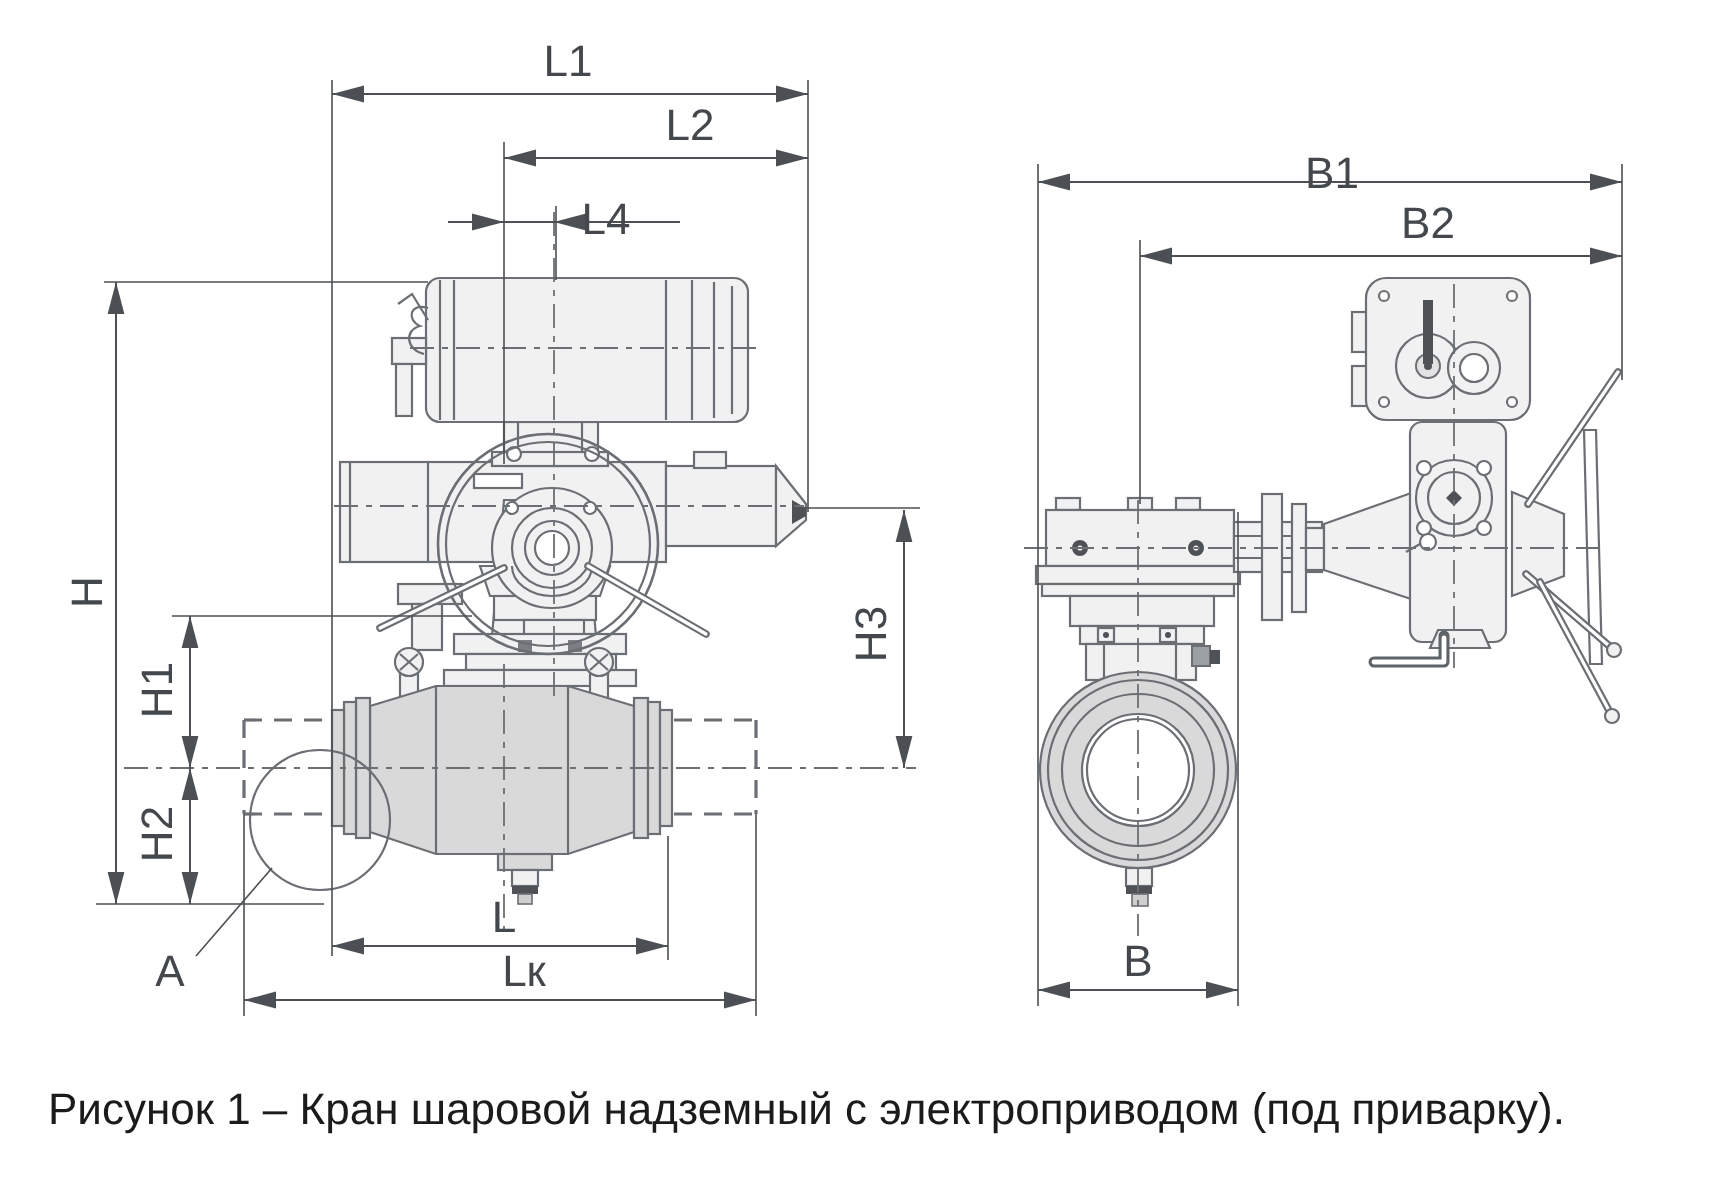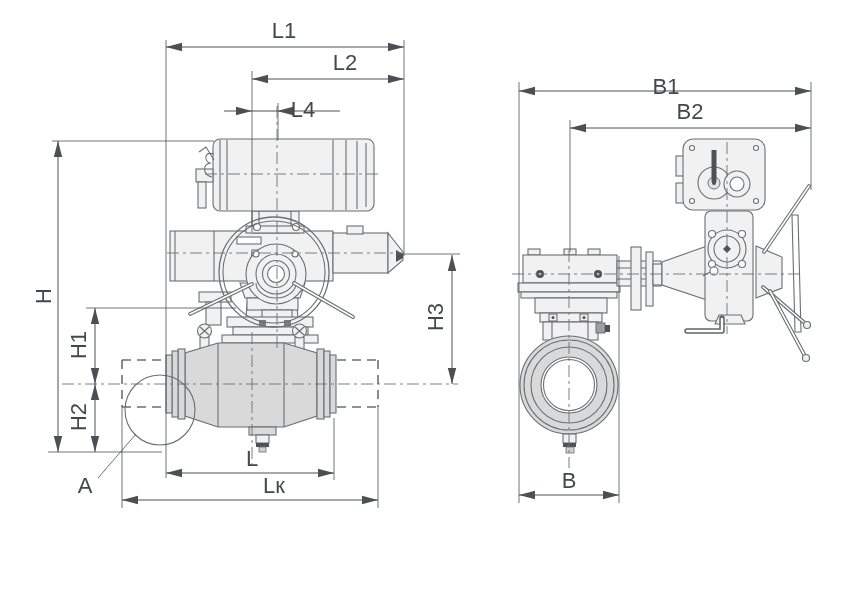--- a/index.html
+++ b/index.html
@@ -357,24 +357,25 @@
       <polygon class="ar" points="519,495 535,490.8 535,499.2"></polygon>
       <polygon class="ar" points="619,495 603,490.8 603,499.2"></polygon>
     </g>
   </g>
 </svg>
 
 <div class="dim-label" style="left:284px;top:31px">L1</div>
 <div class="dim-label" style="left:345px;top:63px">L2</div>
 <div class="dim-label" style="left:303px;top:110px">L4</div>
 <div class="dim-label" style="left:252px;top:459px">L</div>
-<div class="dim-label" style="left:274px;top:486px">Lк</div>
+<div class="dim-label" style="left:262px;top:486px">Lк</div>
 <div class="dim-label rot" style="left:44px;top:296px">H</div>
 <div class="dim-label rot" style="left:79px;top:345px">H1</div>
 <div class="dim-label rot" style="left:79px;top:417px">H2</div>
 <div class="dim-label rot" style="left:436px;top:317px">H3</div>
 <div class="dim-label" style="left:666px;top:87px">B1</div>
-<div class="dim-label" style="left:690px;top:112px">B2</div>
+<div class="dim-label" style="left:714px;top:112px">B2</div>
 <div class="dim-label" style="left:569px;top:481px">B</div>
 <div class="dim-label" style="left:85px;top:486px">A</div>
 
+<div class="caption">Рисунок 1 – Кран шаровой надземный с электроприводом (под приварку).</div>
 
 </div>
 
 </body></html>

